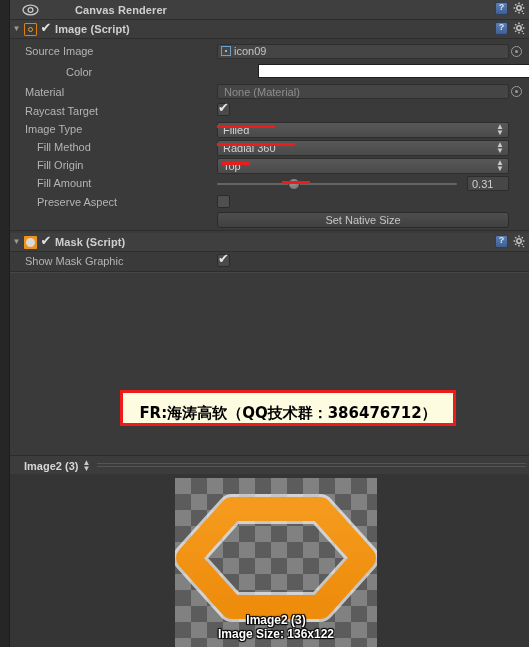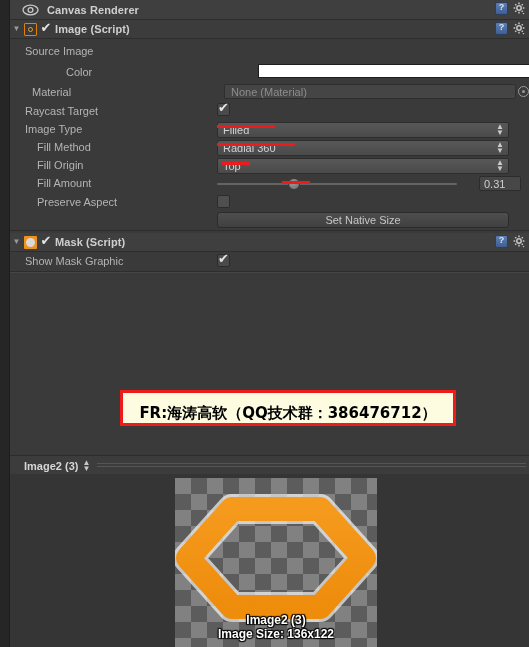--- a/index.html
+++ b/index.html
@@ -311,21 +311,20 @@
     width: 42px;
     height: 15px;
     background: #474747;
     border: 1px solid #2c2c2c;
     border-radius: 2px;
     box-sizing: border-box;
     color: #cfcfcf;
     font-size: 11px;
     padding-left: 4px;
     line-height: 14px;
-    margin-left: 12px;
   }
 
   
   .btn {
     background: linear-gradient(#4e4e4e, #404040);
     border: 1px solid #2b2b2b;
     border-radius: 3px;
     color: #c6c6c6;
     font-size: 11px;
     text-align: center;
@@ -475,21 +474,21 @@
 </style>
 </head>
 <body>
 
 <div class="inspector">
 
   <div class="gutter"></div>
 
   <div class="panel">
 
-    <div class="comp-header" style="height:19px;">
+    <div class="comp-header" style="height:19px;gap:28px;">
       <div class="icon-eye">
         <svg width="17" height="12" viewBox="0 0 17 12">
           <ellipse cx="8.5" cy="6" rx="7.5" ry="4.8" fill="none" stroke="#c9c9c9" stroke-width="1.3"></ellipse>
           <circle cx="8.5" cy="6" r="2.4" fill="none" stroke="#c9c9c9" stroke-width="1.3"></circle>
         </svg>
       </div>
       <div class="comp-title">Canvas Renderer</div>
       <div class="hdr-right">
         <div class="icon-help"></div>
         <div class="icon-gear">
@@ -536,37 +535,44 @@
             <path d="M9.5 11 l2 0 l-1 1.6 z" fill="#c6c6c6"></path>
           </svg>
         </div>
       </div>
     </div>
 
     <div class="rows">
 
       <div class="row" style="height:20px;">
         <div class="label">Source Image</div>
+        <div class="field">
+          <div class="objfield">
+            <div class="sprite-ico"></div>
+            <span>icon09</span>
+          </div>
+          <div class="picker-dot"></div>
+        </div>
       </div>
 
       <div class="row" style="height:21px;margin-left:41px;">
         <div class="label">Color</div>
         <div class="field">
           <div class="colorfield"></div>
           <div class="eyedropper">
             <svg width="13" height="14" viewBox="0 0 13 14">
               <line x1="2" y1="12" x2="9.5" y2="3.5" stroke="#cfcfcf" stroke-width="1.5"></line>
               <circle cx="10.2" cy="2.8" r="2" fill="#cfcfcf"></circle>
               <path d="M1.5 12.5 l1 -2.5 l1.5 1.5 z" fill="#e8e8e8"></path>
             </svg>
           </div>
         </div>
       </div>
 
-      <div class="row" style="height:19px;margin-left:7px;">
+      <div class="row" style="height:19px;">
         <div class="label">Material</div>
         <div class="field">
           <div class="objfield empty">
             <span>None (Material)</span>
           </div>
           <div class="picker-dot"></div>
         </div>
       </div>
 
       <div class="row" style="height:19px;">

